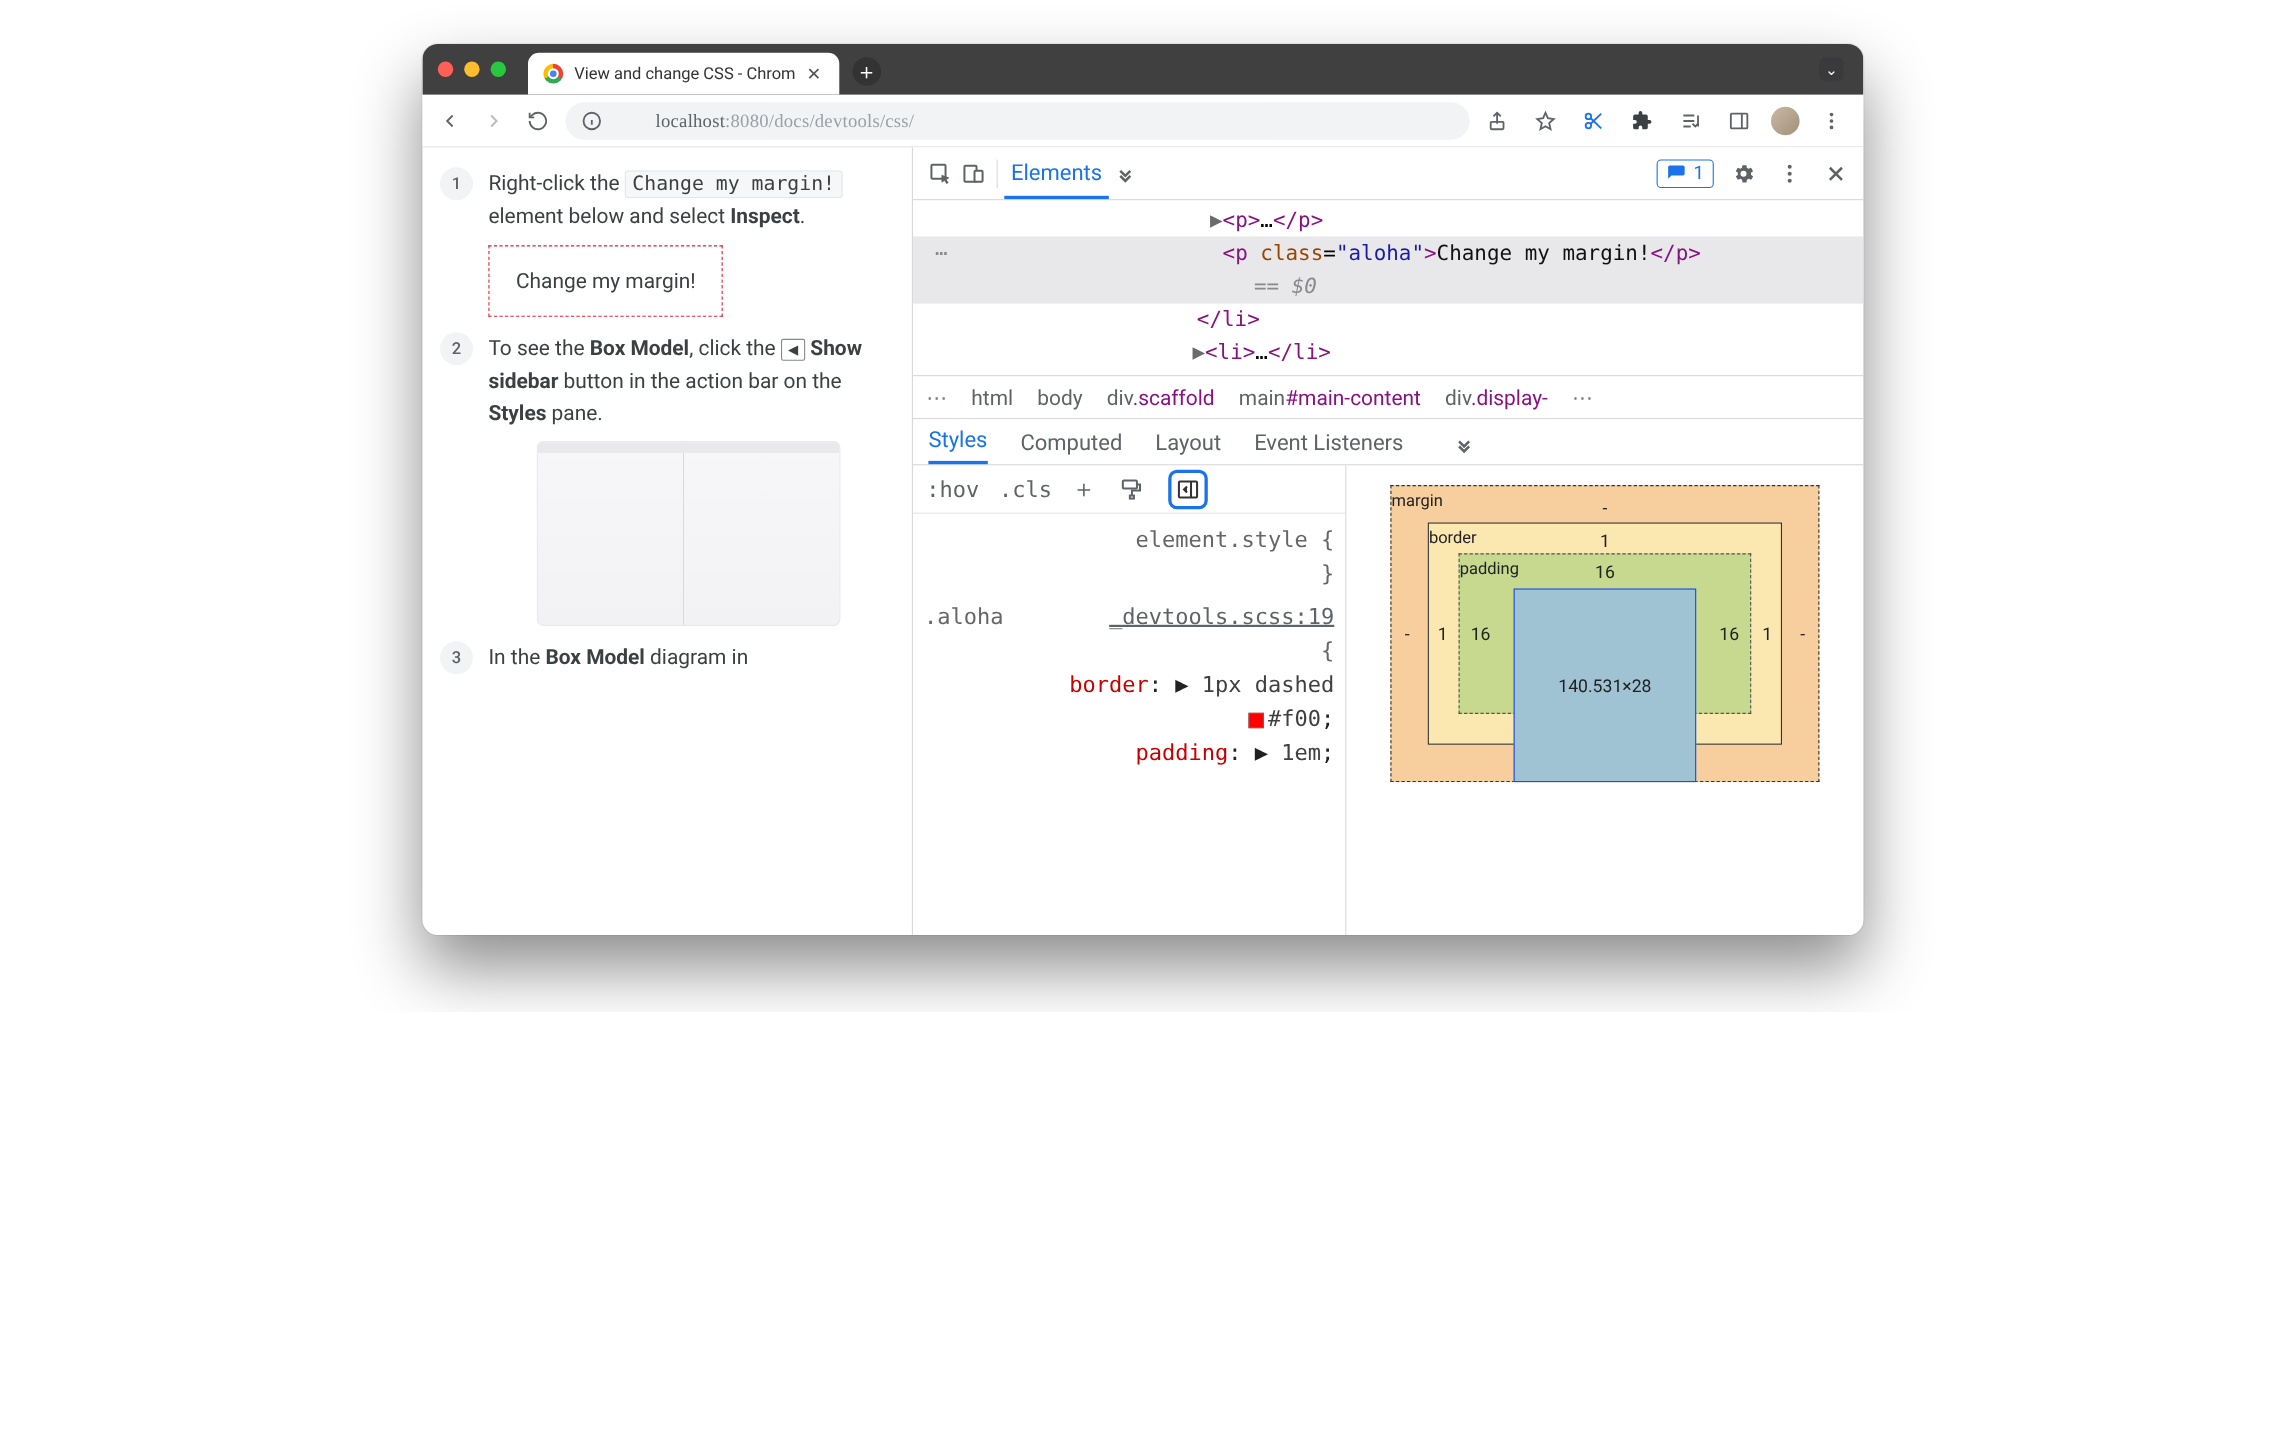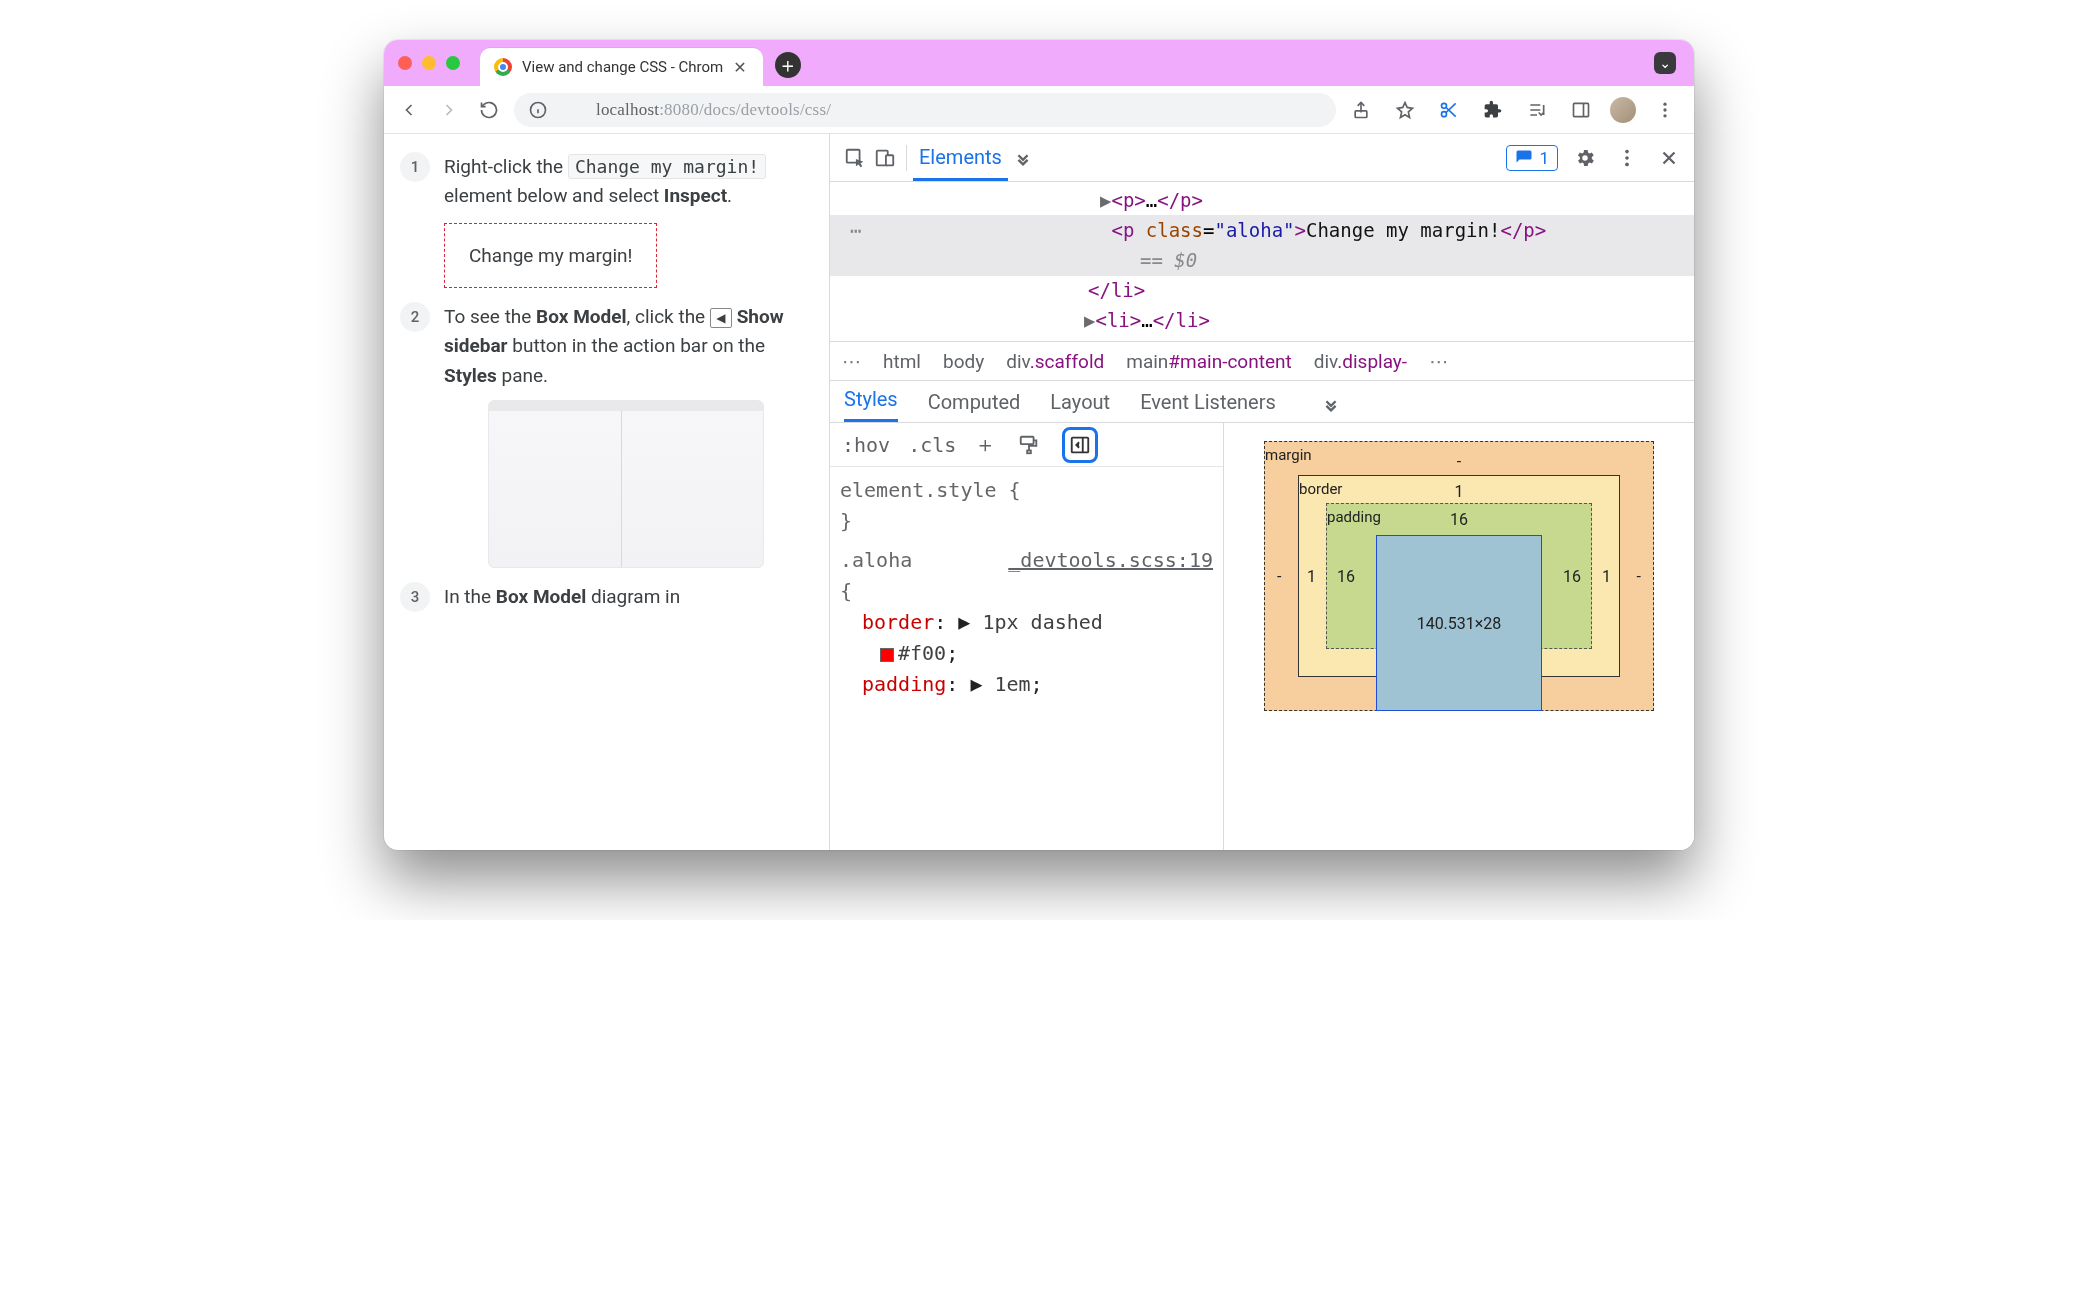--- a/index.html
+++ b/index.html
@@ -11,21 +11,21 @@
   .stage {
     width: 1460px; height: 920px; position: relative; margin: 0 auto;
   }
   .window {
     position: absolute; left: 75px; top: 40px; width: 1310px; height: 810px;
     background: #fff; border-radius: 14px; overflow: hidden;
     box-shadow: 0 30px 60px rgba(0,0,0,.45), 0 0 0 1px rgba(0,0,0,.06);
   }
   
   .titlebar {
-    height: 46px; background: #f0abfc; display: flex; align-items: center;
+    height: 46px; background: #404040; display: flex; align-items: center;
     position: relative;
   }
   .traffic { display:flex; gap:10px; margin-left:14px; }
   .tl { width:14px; height:14px; border-radius:50%; }
   .tl.red{background:#ff5f57;} .tl.yellow{background:#febc2e;} .tl.green{background:#28c840;}
   .tab {
     display:flex; align-items:center; gap:10px;
     background:#fff; height:38px; margin-left:20px; margin-top:8px;
     padding:0 16px 0 14px; border-radius:10px 10px 0 0;
     box-shadow: 0 -1px 0 rgba(0,0,0,.05);
@@ -105,21 +105,21 @@
   .subtabs{height:42px;border-bottom:1px solid #d9d9dc;display:flex;gap:30px;align-items:flex-end;padding:0 14px;}
   .subtabs .t{font-size:20px;color:#5f6368;padding-bottom:8px;}
   .subtabs .t.active{color:#1a73e8;border-bottom:3px solid #1a73e8;}
   
   .panes { display:flex; flex:1; min-height:0; }
   .stylespane{flex:0 0 394px;border-right:1px solid #d9d9dc;display:flex;flex-direction:column;}
   .boxpane{flex:1;display:flex;align-items:flex-start;justify-content:center;padding:18px 14px;}
   .styletoolbar{height:44px;border-bottom:1px solid #e6e6e9;display:flex;align-items:center;gap:18px;padding:0 12px;font-family:SFMono-Regular,Consolas,Menlo,monospace;font-size:20px;color:#5f6368;}
   .styletoolbar .plus{font-size:22px;}
   .btn-ring{border:3px solid #1a73e8;border-radius:8px;padding:4px;display:flex;}
-  .styles-body{padding:8px 10px;font-family:SFMono-Regular,Consolas,Menlo,monospace;font-size:20px;color:#222;line-height:1.55;}
+  .styles-body{padding:8px 10px;font-family:SFMono-Regular,Consolas,Menlo,monospace;font-size:20px;color:#222;line-height:1.55;text-align:right;}
   .rulehead{display:flex;justify-content:space-between;align-items:baseline;gap:32px;}
   .link{color:#5f6368;text-decoration:underline;}
   .sel-txt{color:#66666a;}
   .prop{color:#c80000;} .colon{color:#222;} .valc{color:#404040;}
   .swatch{display:inline-block;width:14px;height:14px;background:#f00;border:1px solid #666;vertical-align:middle;margin:0 4px 0 18px;}
   .indent{padding-left:22px;}
   
   .bm-outer{position:relative;width:390px;height:270px;}
   .bm{position:absolute;display:flex;align-items:center;justify-content:center;font-size:16px;color:#222;}
   .bm.margin{inset:0;background:#f7cf9e;border:1px dashed #333;}

